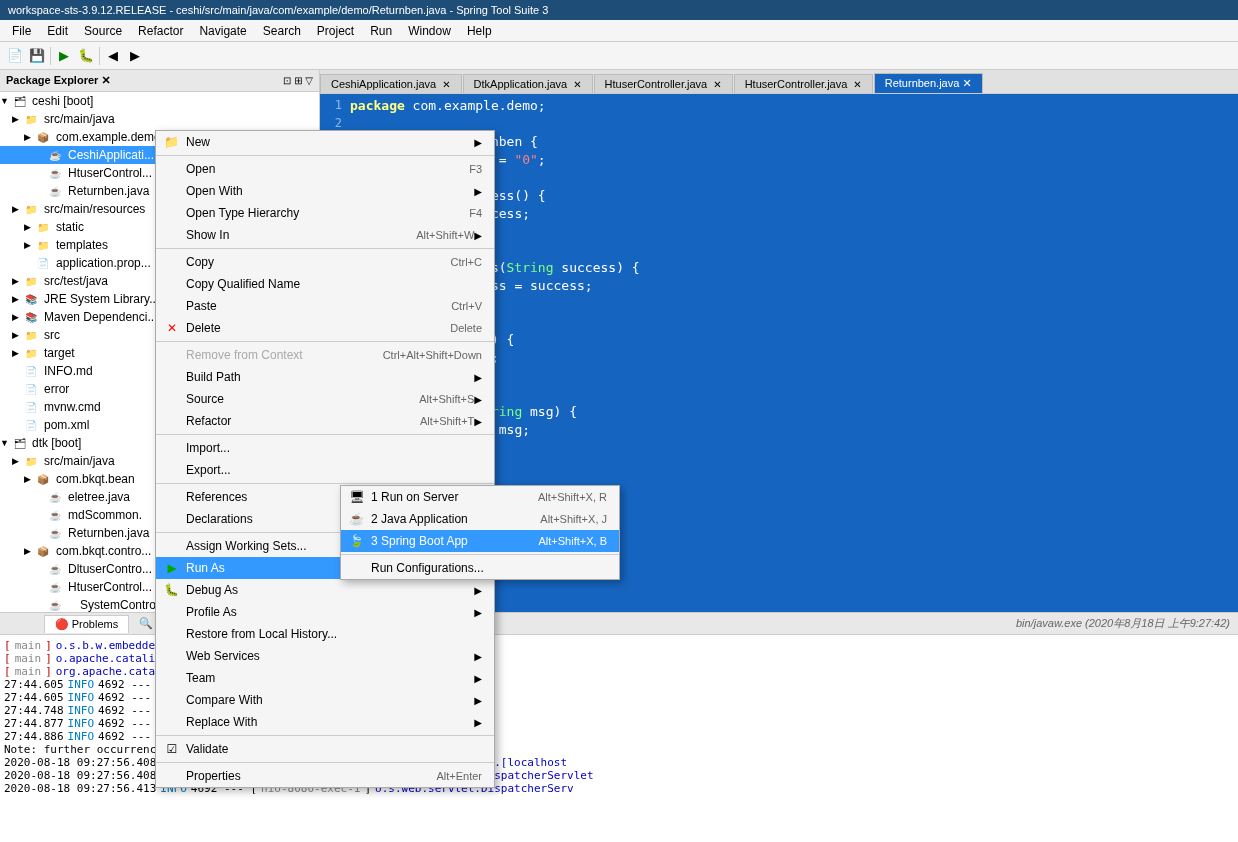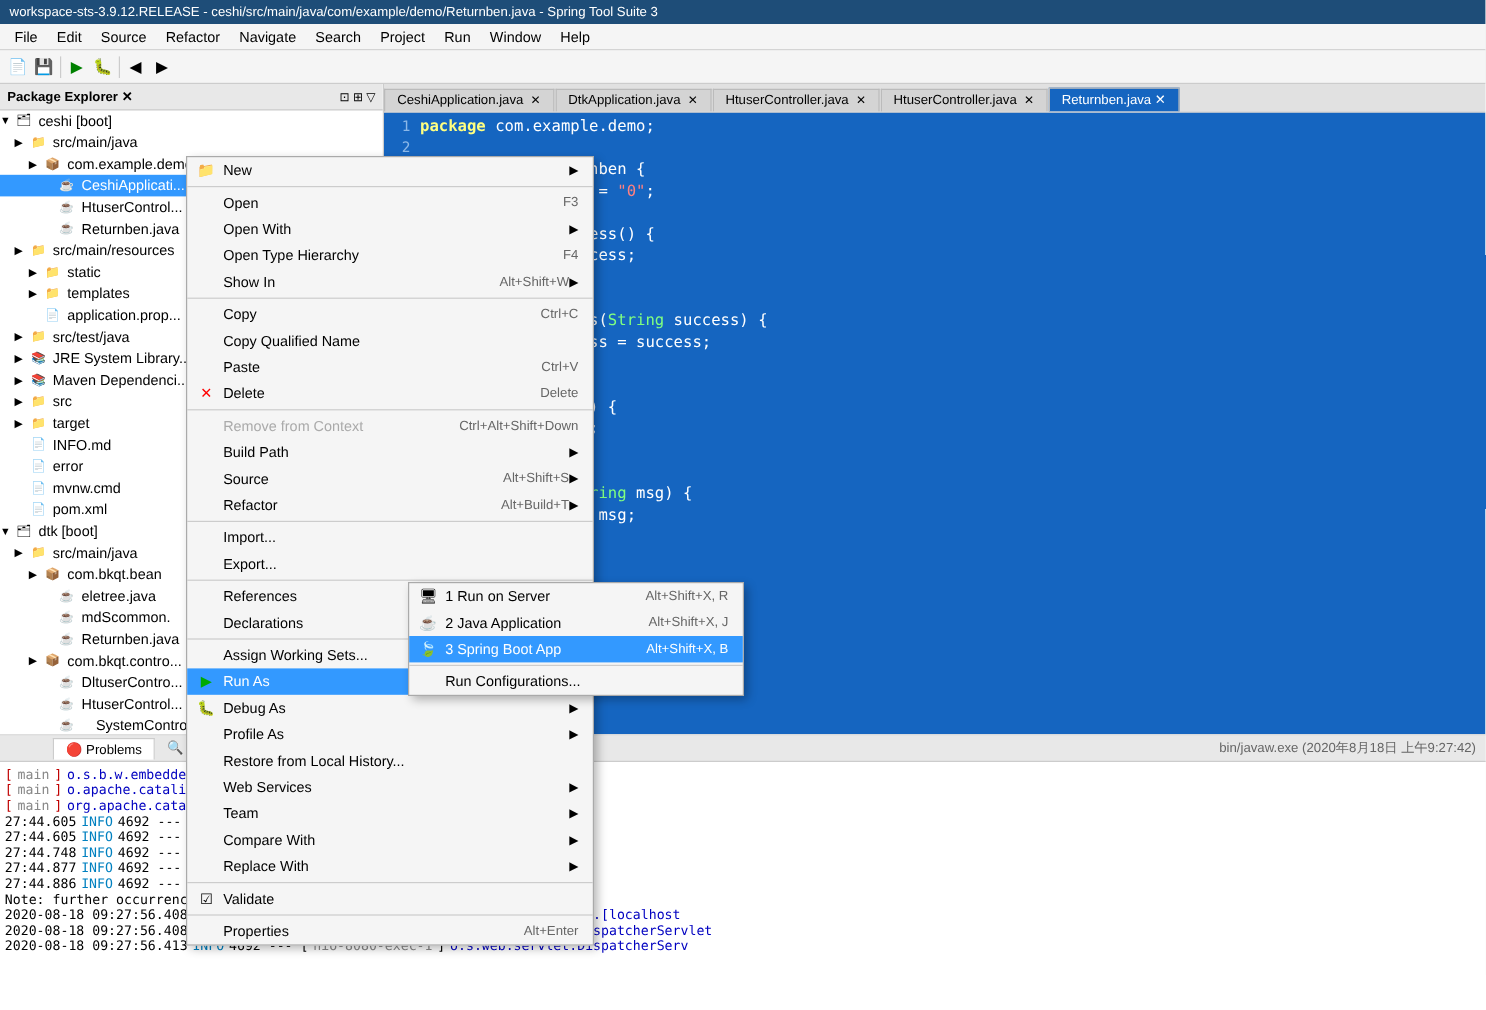--- a/index.html
+++ b/index.html
@@ -400,21 +400,21 @@
         </div>
       </div>
     </div>
   </div>
 
   <div id="bottom-panel">
     <div id="bottom-tabs">
       <div class="bottom-tab active">🔴 Problems</div>
       <div class="bottom-tab">🔍 Search</div>
       <div style="flex:1;"></div>
-      <span style="font-size:11px;color:#666;padding:16px 4px;">bin/javaw.exe (2020年8月18日 上午9:27:42)</span>
+      <span style="font-size:11px;color:#666;padding:16px 4px;font-style:italic;">bin/javaw.exe (2020年8月18日 上午9:27:42)</span>
     </div>
     <div id="console-content">
       <div class="console-line">
         <span class="console-bracket">[</span>
         <span style="color:#888;">          main</span>
         <span class="console-bracket">]</span>
         <span class="console-link">o.s.b.w.embedded.tomcat.Tomcat</span>
       </div>
       <div class="console-line">
         <span class="console-bracket">[</span>
@@ -549,21 +549,21 @@
     <span class="ctx-item-label">Build Path</span>
     <span class="ctx-arrow">▶</span>
   </div>
   <div class="ctx-item">
     <span class="ctx-item-label">Source</span>
     <span class="ctx-shortcut">Alt+Shift+S</span>
     <span class="ctx-arrow">▶</span>
   </div>
   <div class="ctx-item">
     <span class="ctx-item-label">Refactor</span>
-    <span class="ctx-shortcut">Alt+Build+T</span>
+    <span class="ctx-shortcut">Alt+Shift+T</span>
     <span class="ctx-arrow">▶</span>
   </div>
   <div class="ctx-separator"></div>
   <div class="ctx-item">
     <span class="ctx-item-label">Import...</span>
   </div>
   <div class="ctx-item">
     <span class="ctx-item-label">Export...</span>
   </div>
   <div class="ctx-separator"></div>

